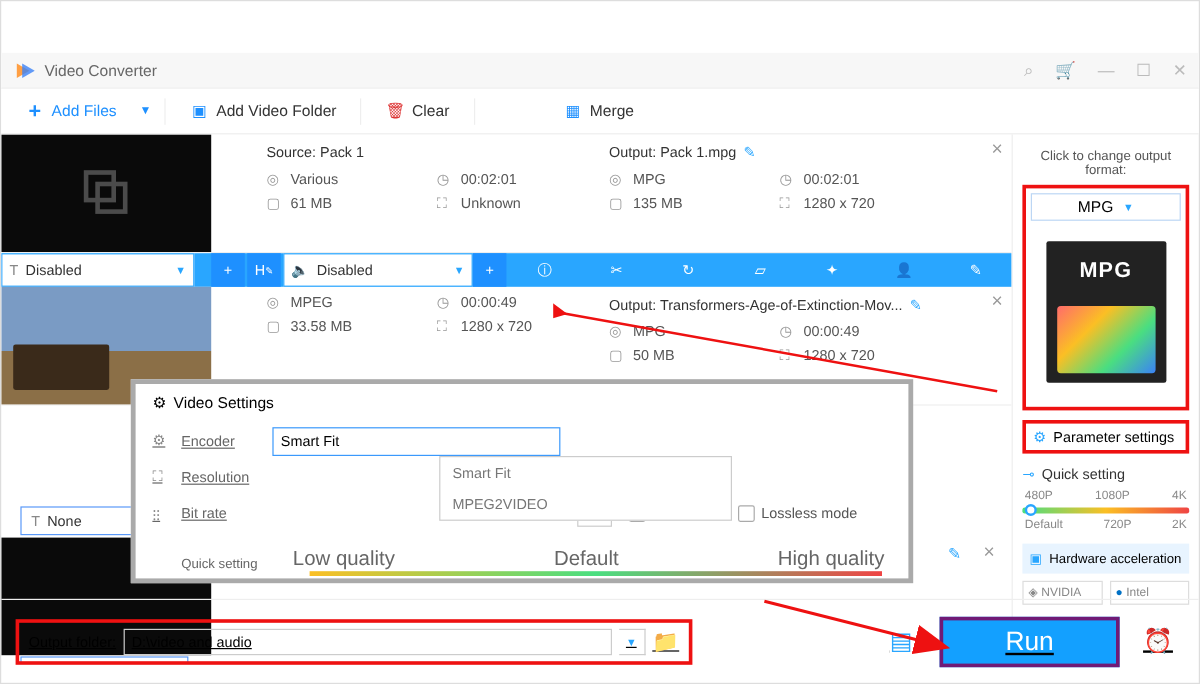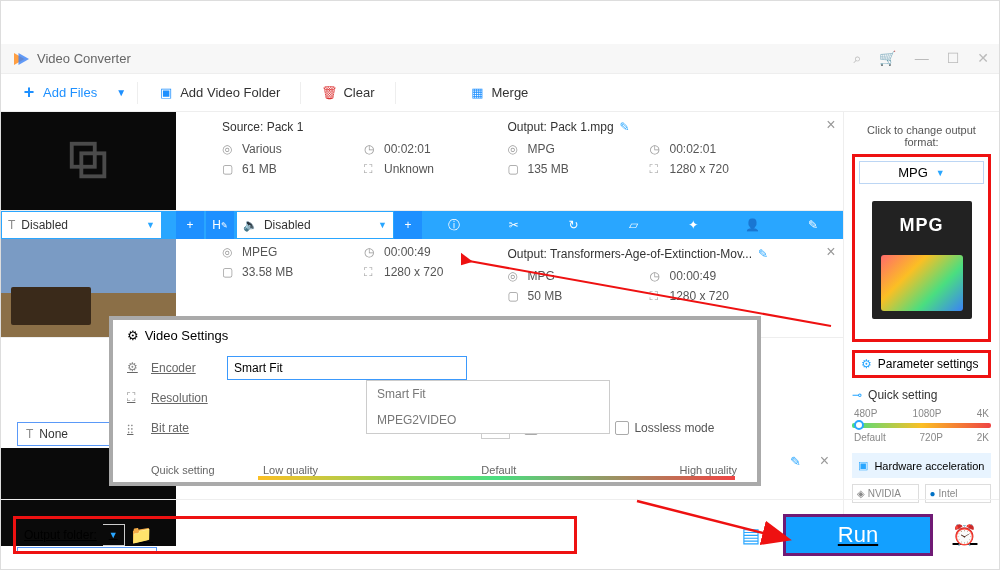--- a/index.html
+++ b/index.html
@@ -53,21 +53,21 @@
 .dlg-title { display:flex; align-items:center; gap:6px; font-size:13px; font-weight:500; margin-bottom:10px; }
 .dlg-row { display:flex; align-items:center; height:30px; gap:14px; font-size:12px; }
 .dlg-row .lbl { width:86px; color:#666; text-decoration:underline; display:flex; align-items:center; gap:8px; }
 .dlg-row .lbl-ico { width:16px; height:16px; color:#888; }
 .dlg-input { width:240px; height:24px; border:1px solid #3b99fc; padding:0 6px; font-size:12px; }
 .dropdown { position:absolute; left:253px; top:60px; width:244px; background:#fff; border:1px solid #ccc; z-index:6; }
 .dropdown .opt { padding:6px 10px; font-size:12px; color:#777; cursor:pointer; }
 .customize-btn { border:1px solid #ccc; padding:3px 10px; font-size:12px; display:flex; align-items:center; gap:5px; cursor:pointer; }
 .chk { display:flex; align-items:center; gap:5px; font-size:12px; color:#555; }
 .chk .box { width:14px; height:14px; border:1px solid #aaa; border-radius:2px; }
-.quality-bar { position:absolute; bottom:6px; left:150px; right:20px; font-size:11px; color:#666; display:flex; justify-content:space-between;margin-top:30px; }
+.quality-bar { position:absolute; bottom:6px; left:131px; right:20px; font-size:17px; color:#666; display:flex; justify-content:space-between;margin-top:30px; }
 
 
 .side-caption { font-size:11px; color:#555; text-align:center; margin:4px 0 6px; }
 .format-box { border:3px solid #e11; padding:4px; height:188px; display:flex; flex-direction:column; }
 .format-head { display:flex; align-items:center; justify-content:center; gap:8px; font-size:13px; padding:3px; border:1px solid #bcd6f4; cursor:pointer; }
 .format-preview { flex:1; display:flex; align-items:center; justify-content:center; }
 .format-preview .film { width:100px; height:118px; background:#222; border-radius:2px; position:relative; display:flex; align-items:center; justify-content:center; }
 .film-label { position:absolute; top:14px; color:#fff; font-weight:700; font-size:18px; letter-spacing:1px; }
 .balloons { position:absolute; bottom:8px; width:82px; height:56px; background:linear-gradient(135deg,#ff6b6b,#fbbf24,#4ade80,#3b82f6); border-radius:3px; }
 .param-btn { border:3px solid #e11; margin-top:8px; padding:4px 6px; font-size:12px; display:flex; align-items:center; gap:6px; cursor:pointer; }
@@ -398,20 +398,23 @@
           <span style="color:#0071c5">●</span>
           <span>Intel</span>
         </div>
     </div>
   </div>
 </div>
 
 <div class="bottombar">
   <div class="output-box">
     <span class="lbl">Output folder:</span>
+    <div class="path-inp">
+        <span>D:\video and audio</span>
+      </div>
     <div class="dd">▼</div>
     <span class="folder-ico">📁</span>
   </div>
   <div style="flex:1"></div>
   <div class="bottom-ico">▤</div>
   <div class="run-btn">
       <span>Run</span>
     </div>
   <div class="bottom-ico">⏰</div>
 </div>

